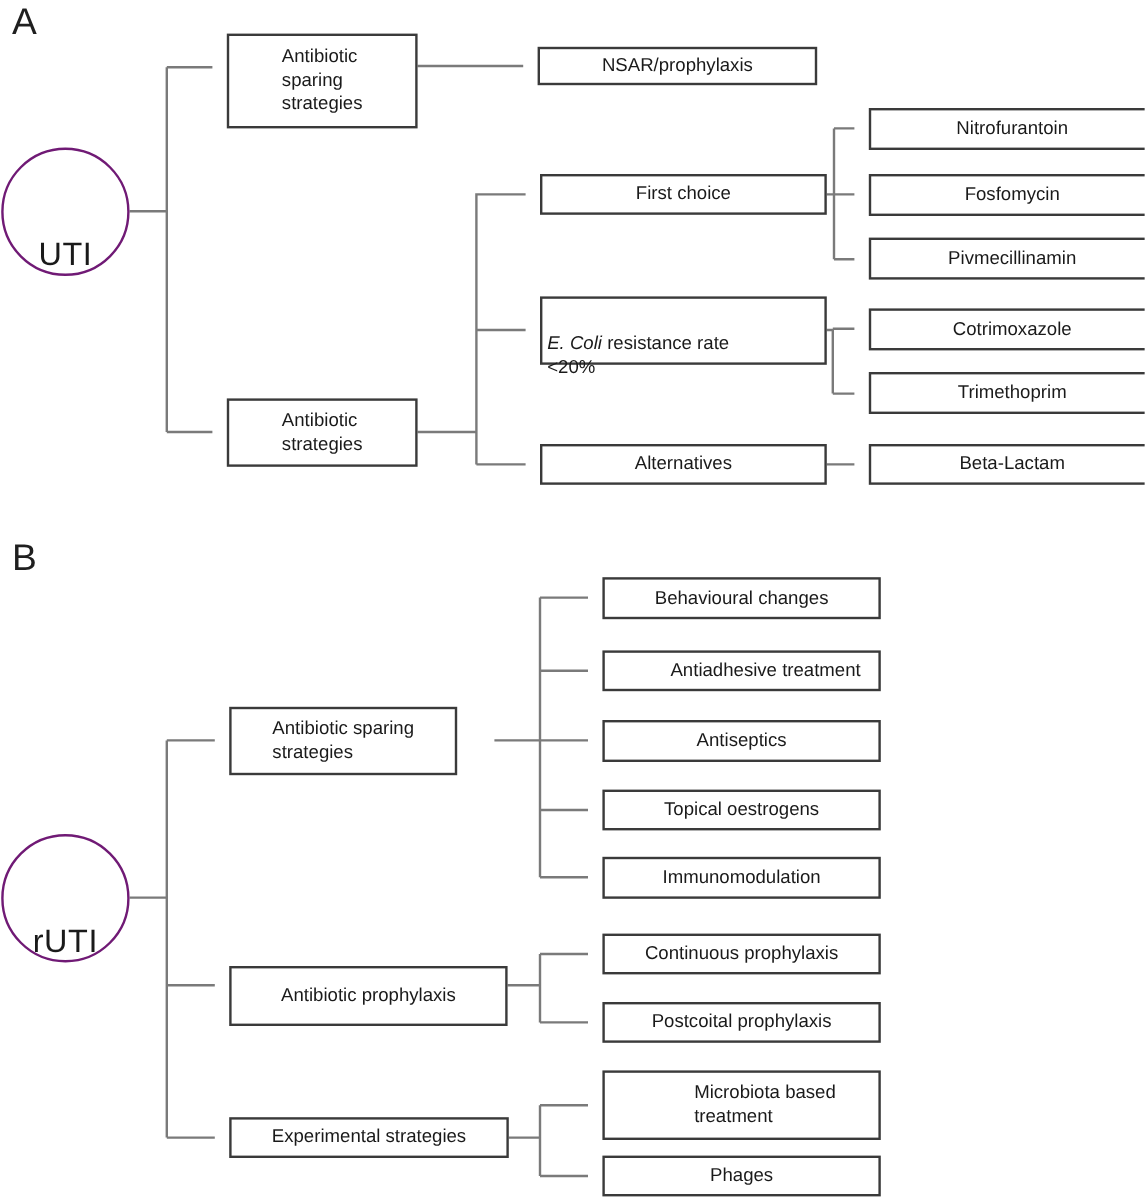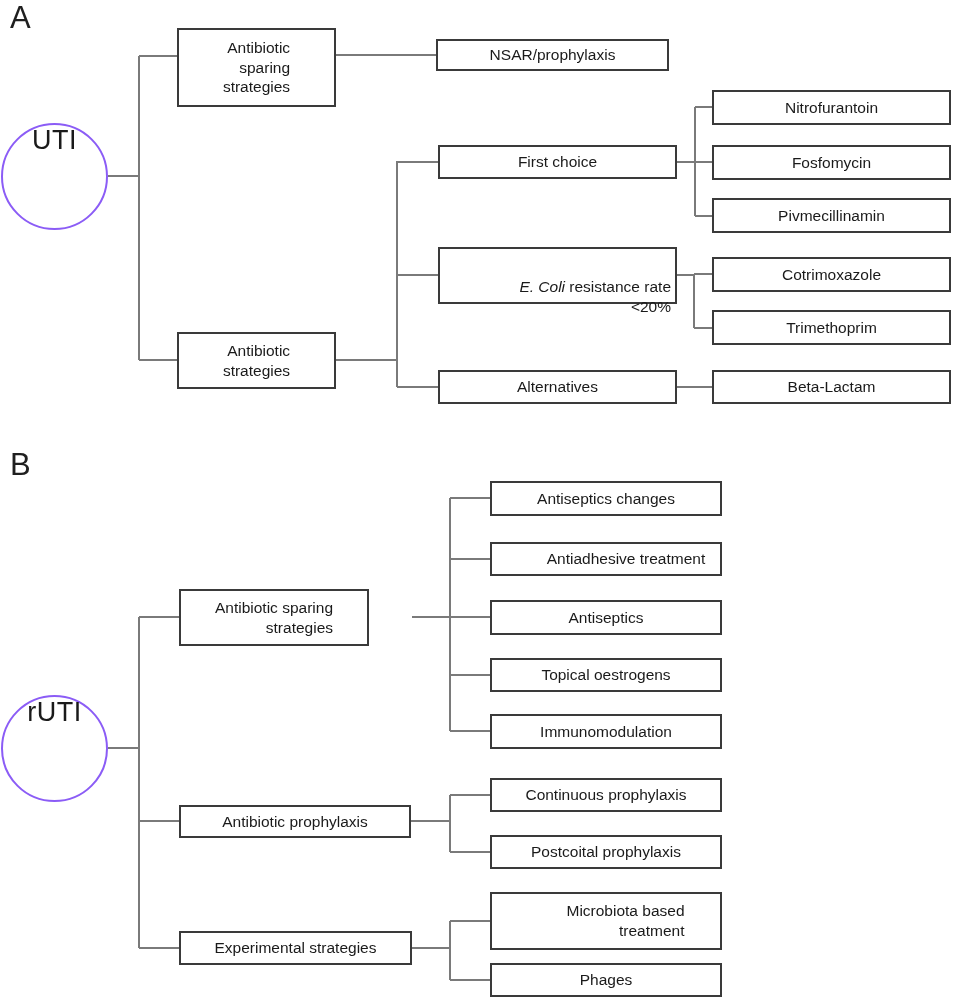--- a/index.html
+++ b/index.html
@@ -35,35 +35,36 @@
   }
   .node {
     position: absolute;
     z-index: 2;
     box-sizing: border-box;
     background: #ffffff;
     border: 2px solid #3a3a3a;
     display: flex;
     align-items: center;
     justify-content: center;
-    text-align: right;
+    text-align: left;
     font-size: 15.5px;
     line-height: 1.28;
     white-space: pre-line;
     padding: 1px 4px;
+    margin-left: 12px;
   }
   .root-circle {
     position: absolute;
     z-index: 2;
     box-sizing: border-box;
     background: #ffffff;
-    border: 2px solid #8b5cf6;
+    border: 2px solid #701a75;
     border-radius: 50%;
     display: flex;
-    align-items: flex-start;
+    align-items: flex-end;
     justify-content: center;
     font-size: 27px;
     letter-spacing: 0.5px;
   }
   .italic { font-style: italic; }
   .block-line { display: block; width: 100%; }
 </style>
 </head>
 <body>
 
@@ -152,31 +153,31 @@
 
   <div class="panel-label" style="left:10px; top:449px;">B</div>
 
   <div class="root-circle" style="left:1px; top:695px; width:107px; height:107px;">
     <span>rUTI</span>
   </div>
 
   <div class="node" style="left:179px; top:589px; width:190px; height:57px;">Antibiotic sparing
 strategies</div>
 
-  <div class="node" style="left:490px; top:481px; width:232px; height:35px;">Antiseptics changes</div>
+  <div class="node" style="left:490px; top:481px; width:232px; height:35px;">Behavioural changes</div>
 
   <div class="node" style="left:490px; top:542px; width:232px; height:34px;padding-left:44px;">Antiadhesive treatment</div>
 
   <div class="node" style="left:490px; top:600px; width:232px; height:35px;">Antiseptics</div>
 
   <div class="node" style="left:490px; top:658px; width:232px; height:34px;">Topical oestrogens</div>
 
   <div class="node" style="left:490px; top:714px; width:232px; height:35px;">Immunomodulation</div>
 
-  <div class="node" style="left:179px; top:805px; width:232px; height:33px;">Antibiotic prophylaxis</div>
+  <div class="node" style="left:179px; top:805px; width:232px; height:50px;">Antibiotic prophylaxis</div>
 
   <div class="node" style="left:490px; top:778px; width:232px; height:34px;">Continuous prophylaxis</div>
 
   <div class="node" style="left:490px; top:835px; width:232px; height:34px;">Postcoital prophylaxis</div>
 
   <div class="node" style="left:179px; top:931px; width:233px; height:34px;">Experimental strategies</div>
 
   <div class="node" style="left:490px; top:892px; width:232px; height:58px;padding-left:43px;">Microbiota based
 treatment</div>
 

